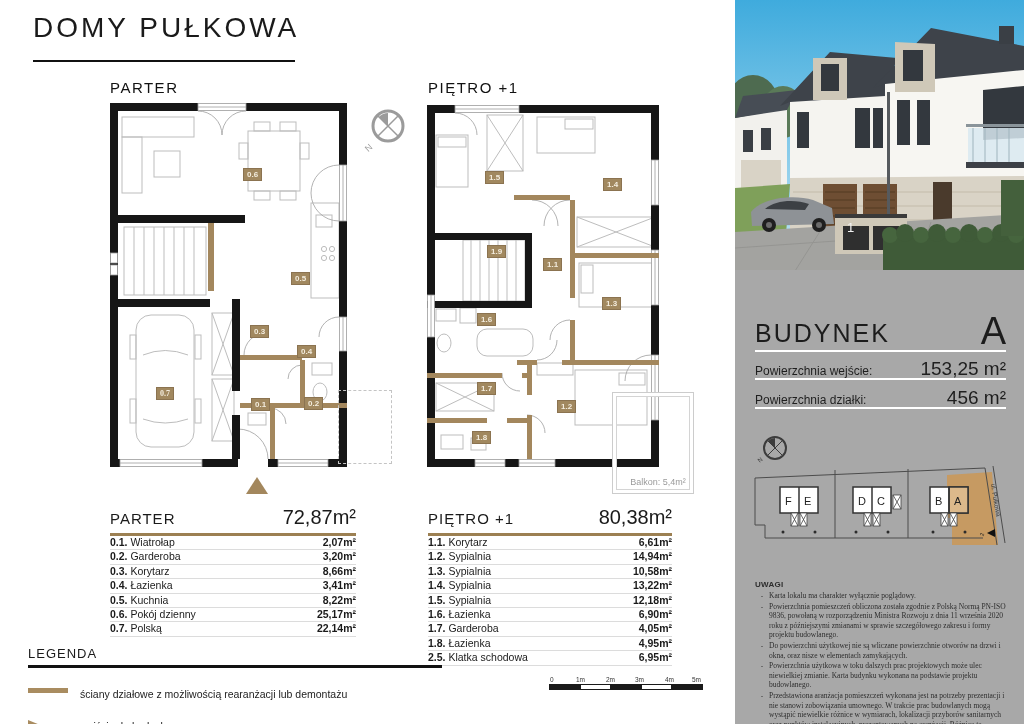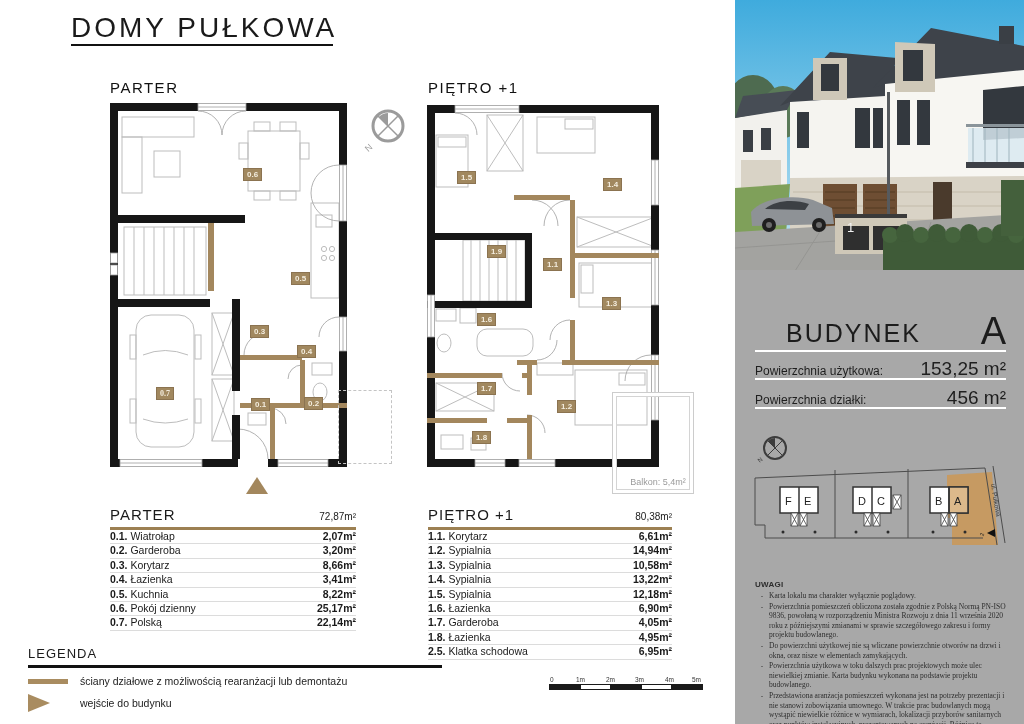--- a/index.html
+++ b/index.html
@@ -1,60 +1,60 @@
 <!DOCTYPE html>
 <html><head>
 <meta charset="utf-8">
 <style>
   html,body{margin:0;padding:0;background:#fff;}
   #page{position:relative;width:1024px;height:724px;background:#fff;overflow:hidden;
         font-family:"Liberation Sans",sans-serif;color:#1a1a1a;}
   .abs{position:absolute;}
   
-  .title-wrap{position:absolute;left:33px;top:12px;width:262px;border-bottom:2px solid #111;padding-bottom:0;margin-left:38px;}
+  .title-wrap{position:absolute;left:33px;top:12px;width:262px;border-bottom:2px solid #111;padding-bottom:16px;}
   .title-wrap h1{margin:0;font-size:28px;font-weight:400;letter-spacing:3px;white-space:nowrap;}
   
   .plan-head{position:absolute;font-size:15px;letter-spacing:1.5px;color:#111;}
   
   svg.plan{position:absolute;}
   .room-tag{position:absolute;background:#a1885f;color:#f3ecdd;border:1px solid #8b7350;
             font-size:8px;font-weight:700;padding:1px 3px;line-height:9px;}
   .terrace-dash{position:absolute;border:1px dashed #c4c4c4;}
   .balcony{position:absolute;border:1px solid #cccccc;box-shadow:inset 0 0 0 3px #fff, inset 0 0 0 4px #d4d4d4;}
   .balcony-label{position:absolute;left:14px;right:4px;bottom:6px;text-align:center;color:#9a9a9a;font-size:9px;}
   .entry-tri{position:absolute;width:0;height:0;border-left:11px solid transparent;
              border-right:11px solid transparent;border-bottom:17px solid #a3875d;}
   
   .area-table{position:absolute;width:246px;}
   .tbl-head{display:flex;justify-content:space-between;align-items:baseline;
             border-bottom:3px solid #9c8052;padding-bottom:4px;}
   .tbl-head .t1{font-size:15px;letter-spacing:1px;}
-  .tbl-head .t2{font-size:10px;margin-left:37px;}
+  .tbl-head .t2{font-size:20px;margin-left:37px;}
   .room-row{display:flex;justify-content:space-between;border-bottom:1px solid #dcdcdc;
             font-size:10.5px;line-height:13.4px;}
   .room-row .nm b{font-weight:700;}
   .room-row .ar{font-weight:700;}
   
   .legend{position:absolute;left:28px;top:646px;width:414px;}
   .legend h2{margin:0;font-size:13px;font-weight:400;letter-spacing:1px;border-bottom:3px solid #111;padding-bottom:4px;}
-  .lg-item{display:flex;align-items:center;margin-top:7px;}
+  .lg-item{display:flex;align-items:flex-start;margin-top:20px;}
   .lg-ico{width:52px;display:flex;align-items:center;}
   .lg-line{width:40px;height:5px;background:#a98c60;}
   .lg-tri{width:0;height:0;border-top:9px solid transparent;border-bottom:9px solid transparent;border-left:22px solid #a98c60;}
   .lg-item span.txt{font-size:10.5px;color:#222;}
   
   .scalebar{position:absolute;left:550px;top:676px;width:148px;height:16px;}
   .scalebar .lbl{position:absolute;top:0;font-size:6.5px;color:#333;}
   .scalebar .bar{position:absolute;top:8px;left:0;display:flex;}
   .scalebar .seg{width:29.6px;height:4px;border:1px solid #1a1a1a;margin-left:-1px;}
   
   .photo{position:absolute;left:735px;top:0;width:289px;height:271px;}
   .gray-panel{position:absolute;left:735px;top:270px;width:289px;height:454px;background:#a8a8a8;}
   .bud-row{position:absolute;left:20px;right:18px;top:44px;display:flex;justify-content:space-between;align-items:flex-end;}
-  .bud-row .bh{font-size:25px;letter-spacing:2px;color:#1c1c1c;margin-left:31px;}
+  .bud-row .bh{font-size:25px;letter-spacing:2px;color:#1c1c1c;}
   .bud-row .bl{font-size:38px;line-height:34px;color:#1c1c1c;}
   .wrule{position:absolute;left:20px;right:18px;height:2px;background:#fff;}
   .info-row{position:absolute;left:20px;right:18px;display:flex;justify-content:space-between;align-items:baseline;}
   .info-row .il{font-size:12px;color:#1f1f1f;}
   .info-row .iv{font-size:19px;color:#1f1f1f;}
   .siteplan{position:absolute;left:8px;top:150px;width:272px;height:138px;}
   .uwagi{position:absolute;left:20px;right:14px;top:310px;color:#2d2d2d;}
   .uwagi h3{margin:0 0 2px 0;font-size:8px;font-weight:700;letter-spacing:.3px;}
   .uwagi .u-item{display:flex;font-size:7.5px;line-height:9.6px;margin-bottom:1px;}
   .uwagi .dash{width:14px;flex:none;text-align:center;}
@@ -261,21 +261,21 @@
         <rect x="80" y="313" width="25" height="5"></rect>
       <rect x="100" y="260" width="5" height="30"></rect>
         <rect x="100" y="310" width="5" height="44"></rect>
     </g>
   </svg>
 
   <span class="room-tag" style="left:543px;top:258px;">1.1</span>
   <span class="room-tag" style="left:557px;top:400px;">1.2</span>
   <span class="room-tag" style="left:602px;top:297px;">1.3</span>
   <span class="room-tag" style="left:603px;top:178px;">1.4</span>
-  <span class="room-tag" style="left:457px;top:171px;">1.5</span>
+  <span class="room-tag" style="left:485px;top:171px;">1.5</span>
   <span class="room-tag" style="left:477px;top:313px;">1.6</span>
   <span class="room-tag" style="left:477px;top:382px;">1.7</span>
   <span class="room-tag" style="left:472px;top:431px;">1.8</span>
   <span class="room-tag" style="left:443px;top:245px;margin-left:44px;">1.9</span>
 
   <div class="balcony" style="left:612px;top:392px;width:80px;height:100px;">
     <div class="balcony-label">Balkon: 5,4m²</div>
   </div>
 
   <div class="area-table" style="left:110px;top:506px;">
@@ -493,21 +493,21 @@
     </g>
   </svg>
 
   <div class="gray-panel">
     <div class="bud-row">
       <span class="bh">BUDYNEK</span>
       <span class="bl">A</span>
     </div>
     <div class="wrule" style="top:80px;"></div>
     <div class="info-row" style="top:88px;">
-      <span class="il">Powierzchnia użytkowa:</span>
+      <span class="il">Powierzchnia wejście:</span>
       <span class="iv">153,25 m²</span>
     </div>
     <div class="wrule" style="top:108px;"></div>
     <div class="info-row" style="top:117px;">
       <span class="il">Powierzchnia działki:</span>
       <span class="iv">456 m²</span>
     </div>
     <div class="wrule" style="top:137px;"></div>
 
     <svg class="siteplan" viewBox="0 0 272 138">

